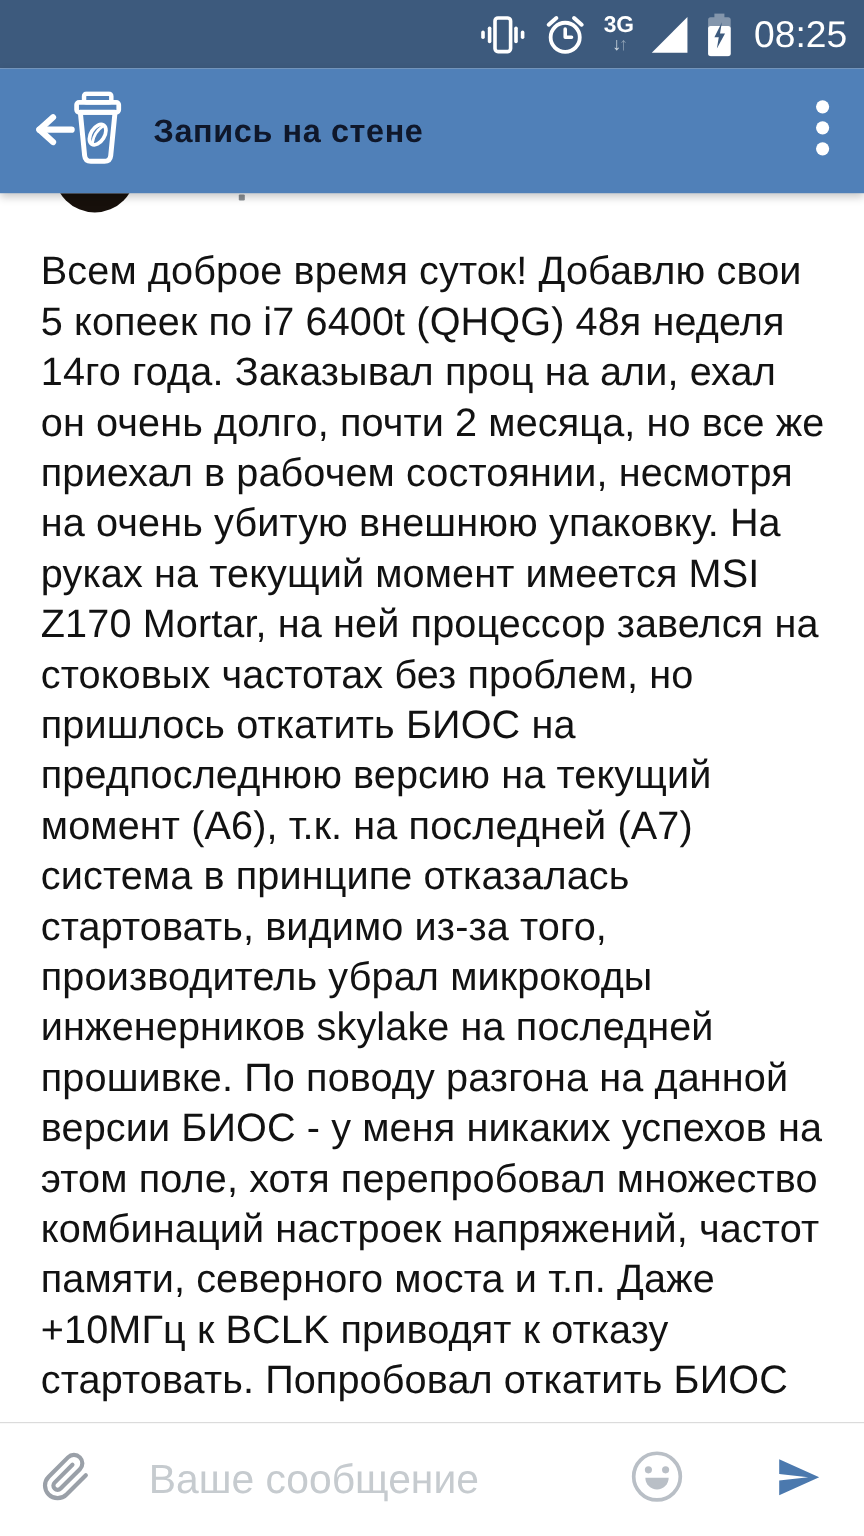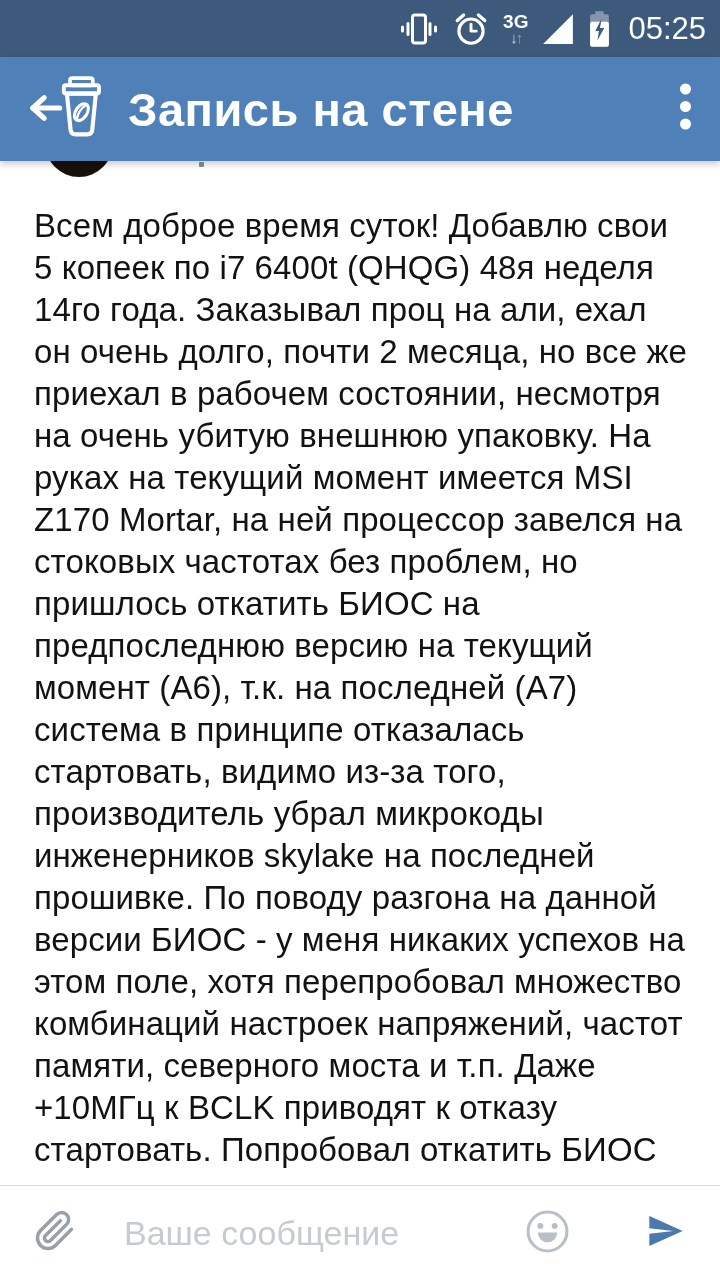--- a/index.html
+++ b/index.html
@@ -20,21 +20,21 @@
   .arr-up { color:#8FA1B5; }
   .clock-text { font-size:31px; color:#fff; margin-left:4px; }
 
   
   .app-bar {
     height:104px; background:#5080B8; display:flex; align-items:center;
     padding:0 26px 0 24px; flex:0 0 auto; position:relative; z-index:5;
     box-shadow:0 3px 7px rgba(0,0,0,0.22);
   }
   .back-btn { display:flex; align-items:center; cursor:pointer; }
-  .app-title { color:#ffffff; font-size:47px; font-weight:bold; margin-left:14px; letter-spacing:0.5px; }
+  .app-title { color:#0f172a; font-size:27px; font-weight:bold; margin-left:14px; letter-spacing:0.5px; }
   .app-bar .spacer { flex:1; }
   .overflow-btn { padding:6px 2px; cursor:pointer; }
 
   
   .content { flex:1 1 auto; background:#fff; position:relative; overflow:hidden; }
   .avatar {
     position:absolute; left:45px; top:-52px; width:68px; height:68px;
     border-radius:50%; background:#17100B;
   }
   .name-remnant {
@@ -95,21 +95,21 @@
       </svg>
     </span>
     <span>
       <svg width="23" height="36" viewBox="0 0 22 34">
         <rect x="7" y="0" width="8" height="4" fill="#8496AC"></rect>
         <rect x="2" y="3" width="18" height="31" rx="2" fill="#8496AC"></rect>
         <rect x="2" y="10" width="18" height="24" rx="2" fill="#fff"></rect>
         <polygon points="13,7 7,19 10.5,19 9,28 15.5,16 11.5,16" fill="#3D5A7D"></polygon>
       </svg>
     </span>
-    <span class="clock-text">05:25</span>
+    <span class="clock-text">08:25</span>
   </div>
 
   <div class="app-bar">
     <span class="back-btn">
       <span>
         <svg width="90" height="62" viewBox="0 0 86 60" fill="none">
           <path d="M8 31 H34" stroke="#fff" stroke-width="5" stroke-linecap="round"></path>
           <path d="M19 21 L8 31 L19 41" stroke="#fff" stroke-width="5" stroke-linecap="round" stroke-linejoin="round"></path>
           <rect x="44" y="2" width="22" height="7" rx="2" stroke="#fff" stroke-width="3.6"></rect>
           <rect x="38" y="9" width="34" height="8" rx="2" stroke="#fff" stroke-width="3.8"></rect>

